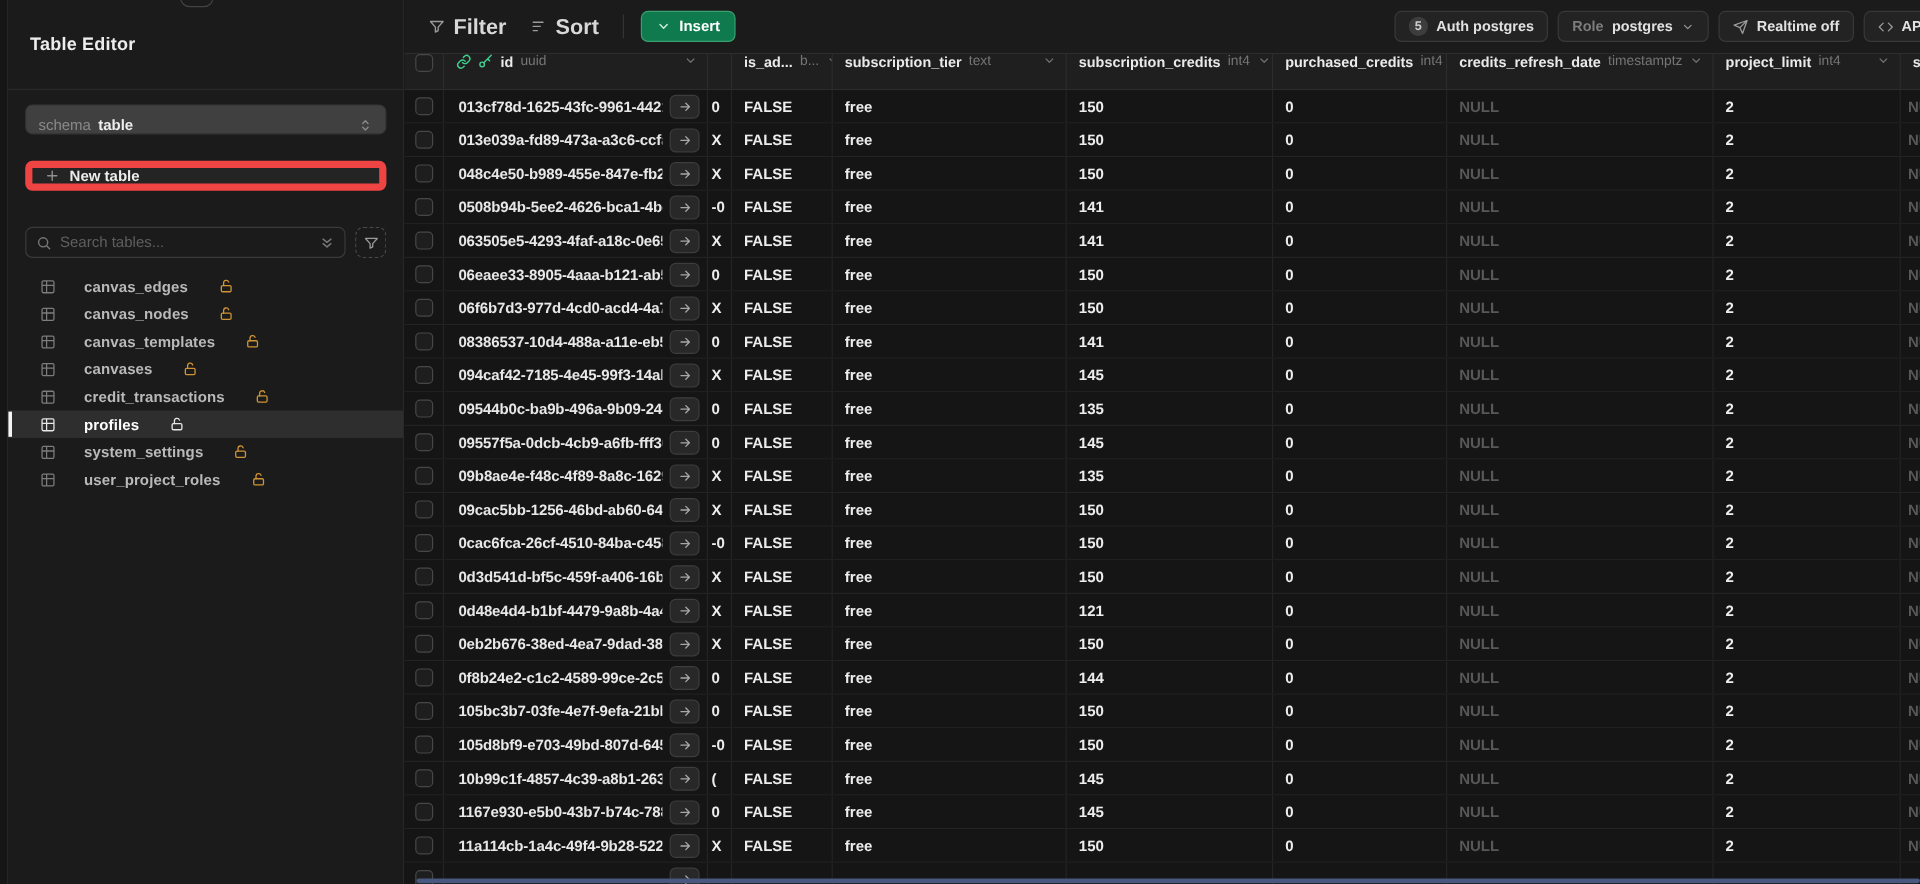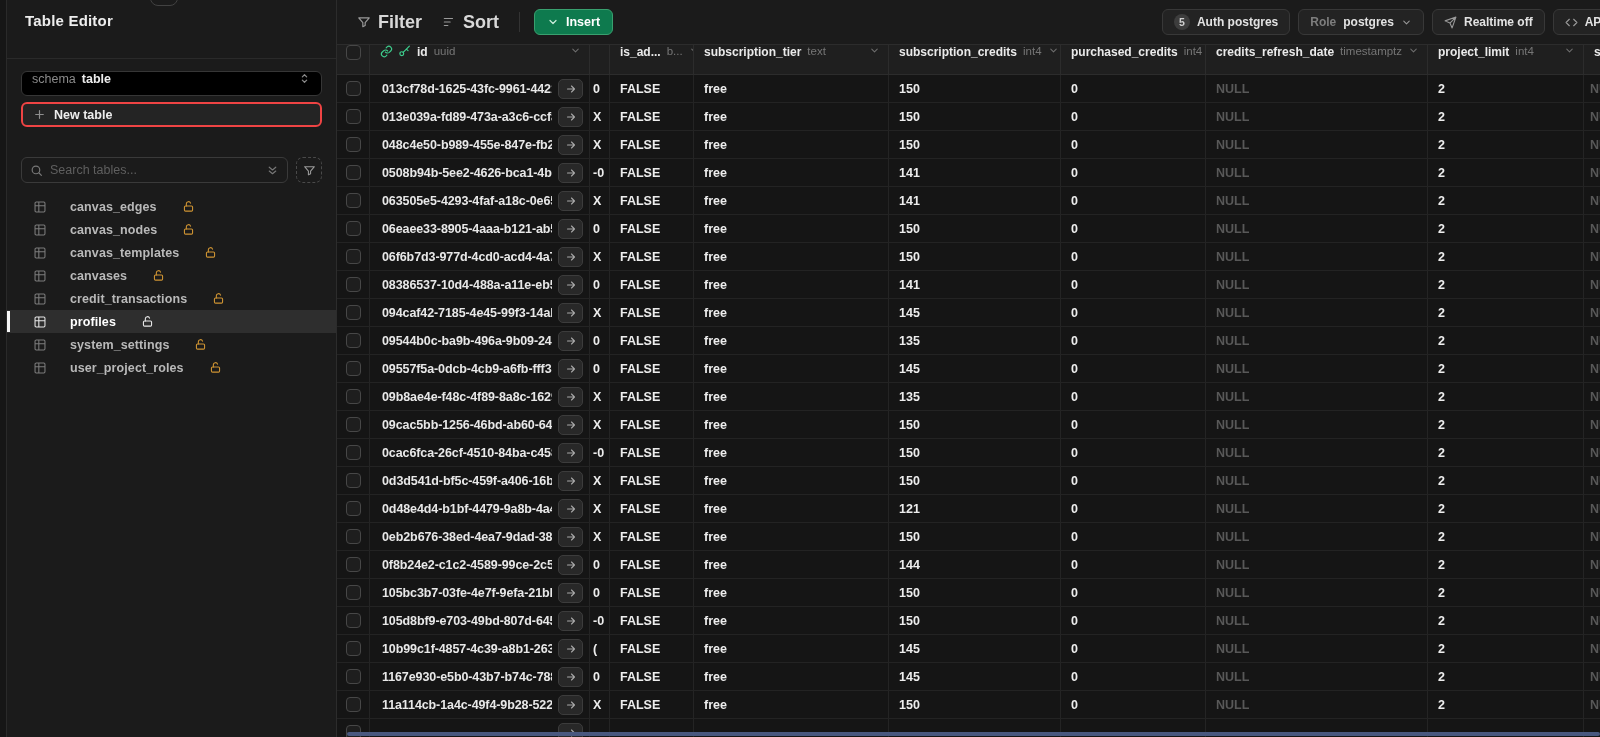--- a/index.html
+++ b/index.html
@@ -17,32 +17,32 @@
   .left-rail { width:7px; flex:none; background:#161616; border-right:1px solid #2a2a2a; }
 
   
   .top-fragment {
     position:absolute; left:150px; top:-4px; width:28px; height:10px;
     border:1.5px solid #424242; border-radius:0 0 8px 8px; background:#1b1b1b; z-index:5;
   }
 
   
   .sidebar { width:330px; flex:none; background:#1b1b1b; border-right:1px solid #2c2c2c; display:flex; flex-direction:column; }
-  .sidebar-header { height:59px; display:flex; padding:12px 18px; border-bottom:1px solid #2a2a2a; }
+  .sidebar-header { height:75px; display:flex; align-items:center; padding:0 18px; border-bottom:1px solid #2a2a2a; }
   .sidebar-title { font-size:15px; font-weight:700; color:#ededed; letter-spacing:.2px; }
   .sidebar-body { padding:12px 14px 0 14px; }
   .schema-select {
-    height:25px; border:1px solid #363636; background:#000000; border-radius:6px;
-    display:flex; align-items:flex-start; gap:6px; padding:0 10px; cursor:pointer;
+    height:25px; border:1px solid #363636; background:#404040; border-radius:6px;
+    display:flex; align-items:flex-end; gap:6px; padding:0 10px; cursor:pointer;
   }
   .schema-select .muted { color:#8a8a8a; font-size:12.5px; }
   .schema-select .value { color:#ededed; font-size:12.5px; font-weight:700; }
   .schema-select .icon { margin-left:auto; color:#8a8a8a; }
   .new-table-btn {
-    margin-top:6px; height:25px; border:2px solid #ef4444; background:#242424; border-radius:6px;
+    margin-top:22px; height:25px; border:6px solid #ef4444; background:#242424; border-radius:6px;
     display:flex; align-items:center; gap:8px; padding:0 10px; cursor:pointer; width:100%;
     color:#ededed; font-size:12.5px; font-weight:700; font-family:inherit;
   }
   .new-table-btn .icon { color:#8f8f8f; }
   .search-row { margin-top:30px; display:flex; gap:8px; }
   .search-box {
     flex:1; height:26px; border:1px solid #3a3a3a; border-radius:6px; background:transparent;
     display:flex; align-items:center; gap:7px; padding:0 8px;
   }
   .search-box input {

